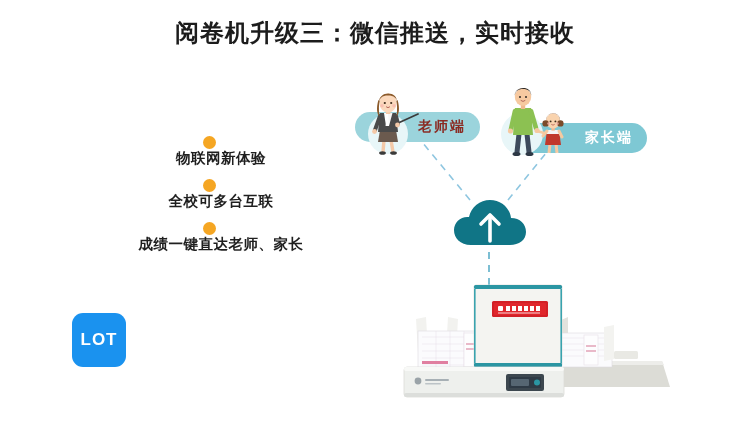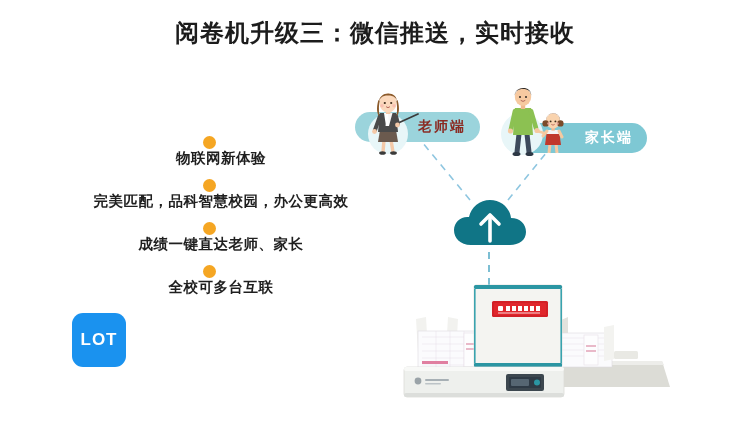--- a/index.html
+++ b/index.html
@@ -158,33 +158,29 @@
 
 <div id="slide-title">阅卷机升级三：微信推送，实时接收</div>
 
 <div id="bullet-list">
 
   <div class="bullet-row">
     <span class="bullet-dot"></span>
     <span class="bullet-text">物联网新体验</span>
   </div>
 
+
   <div class="bullet-row">
     <span class="bullet-dot"></span>
-    <span class="bullet-text">完美匹配，品科智慧校园，办公更高效</span>
+    <span class="bullet-text">全校可多台互联</span>
   </div>
 
   <div class="bullet-row">
     <span class="bullet-dot"></span>
     <span class="bullet-text">成绩一键直达老师、家长</span>
-  </div>
-
-  <div class="bullet-row">
-    <span class="bullet-dot"></span>
-    <span class="bullet-text">全校可多台互联</span>
   </div>
 
 </div>
 
 <div id="iot-block">
   <div id="iot-badge">
     <span>LOT</span>
   </div>
 </div>
 

